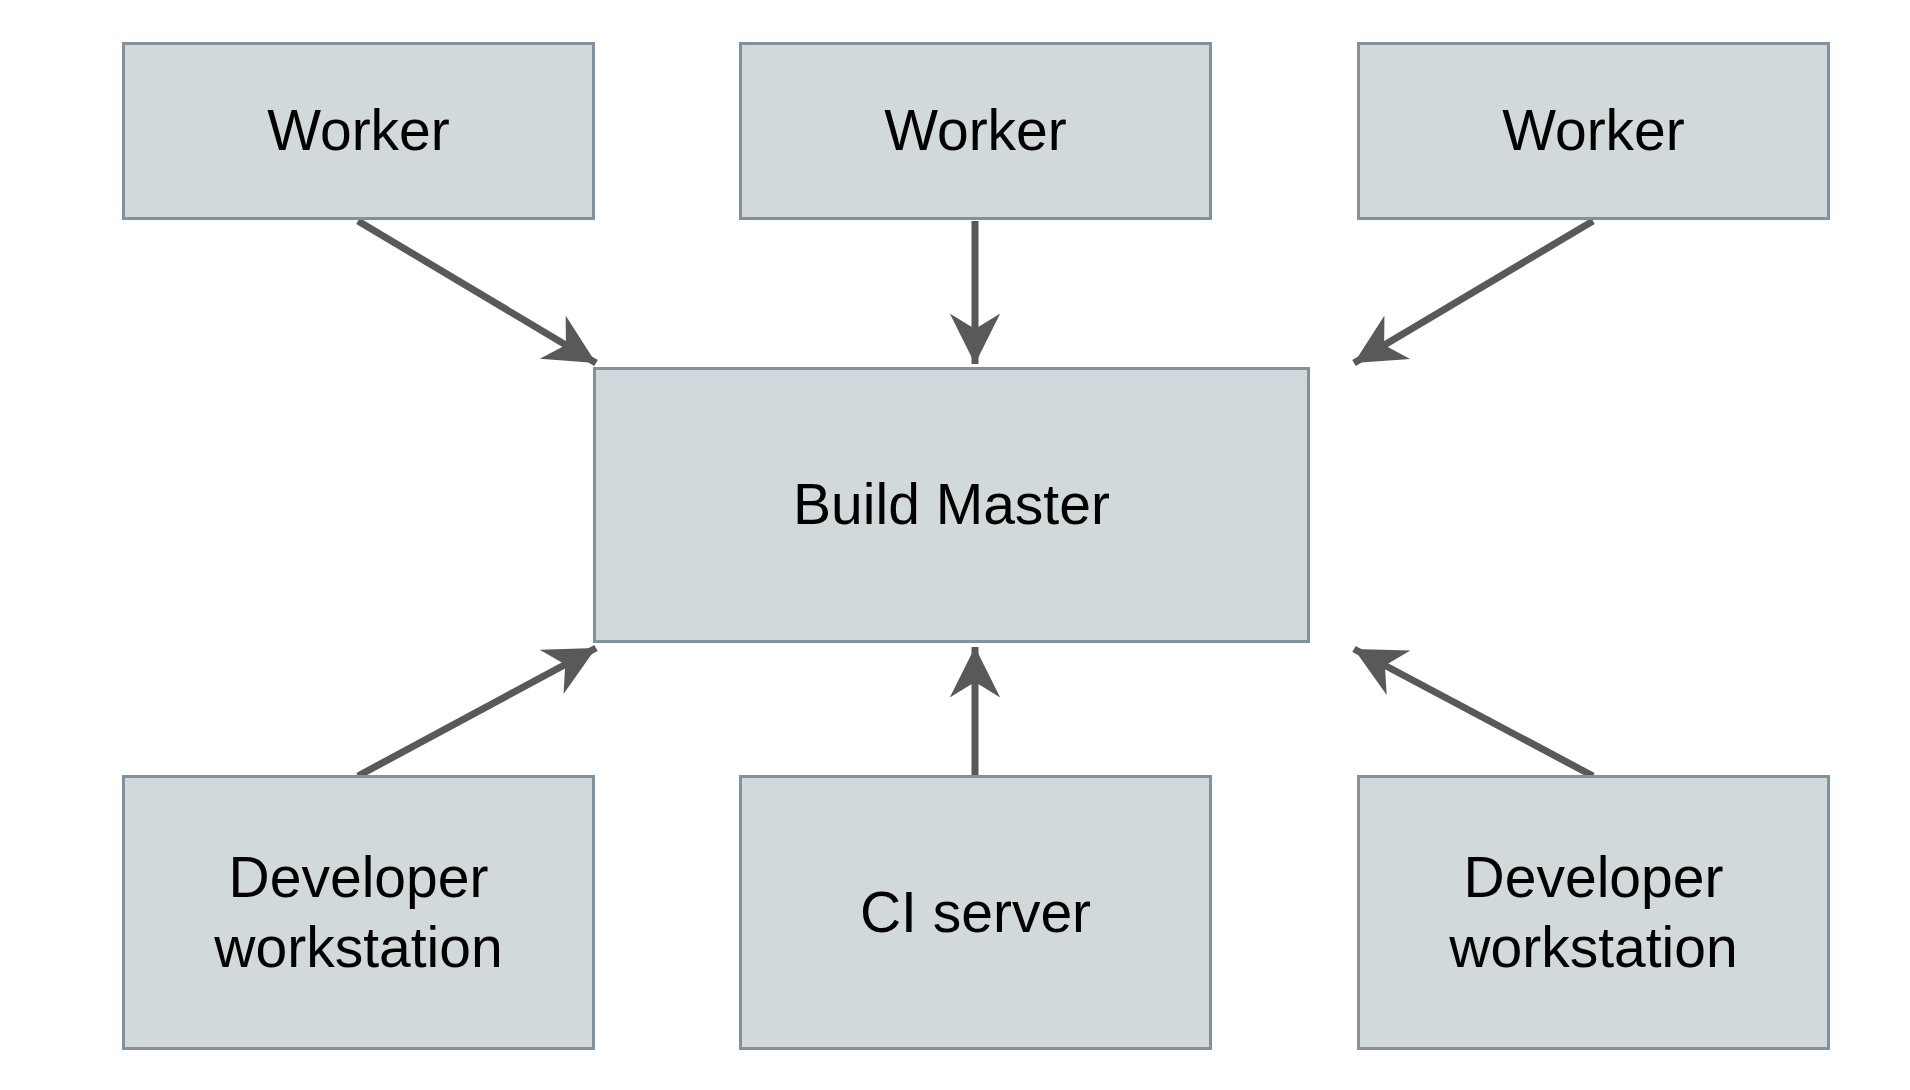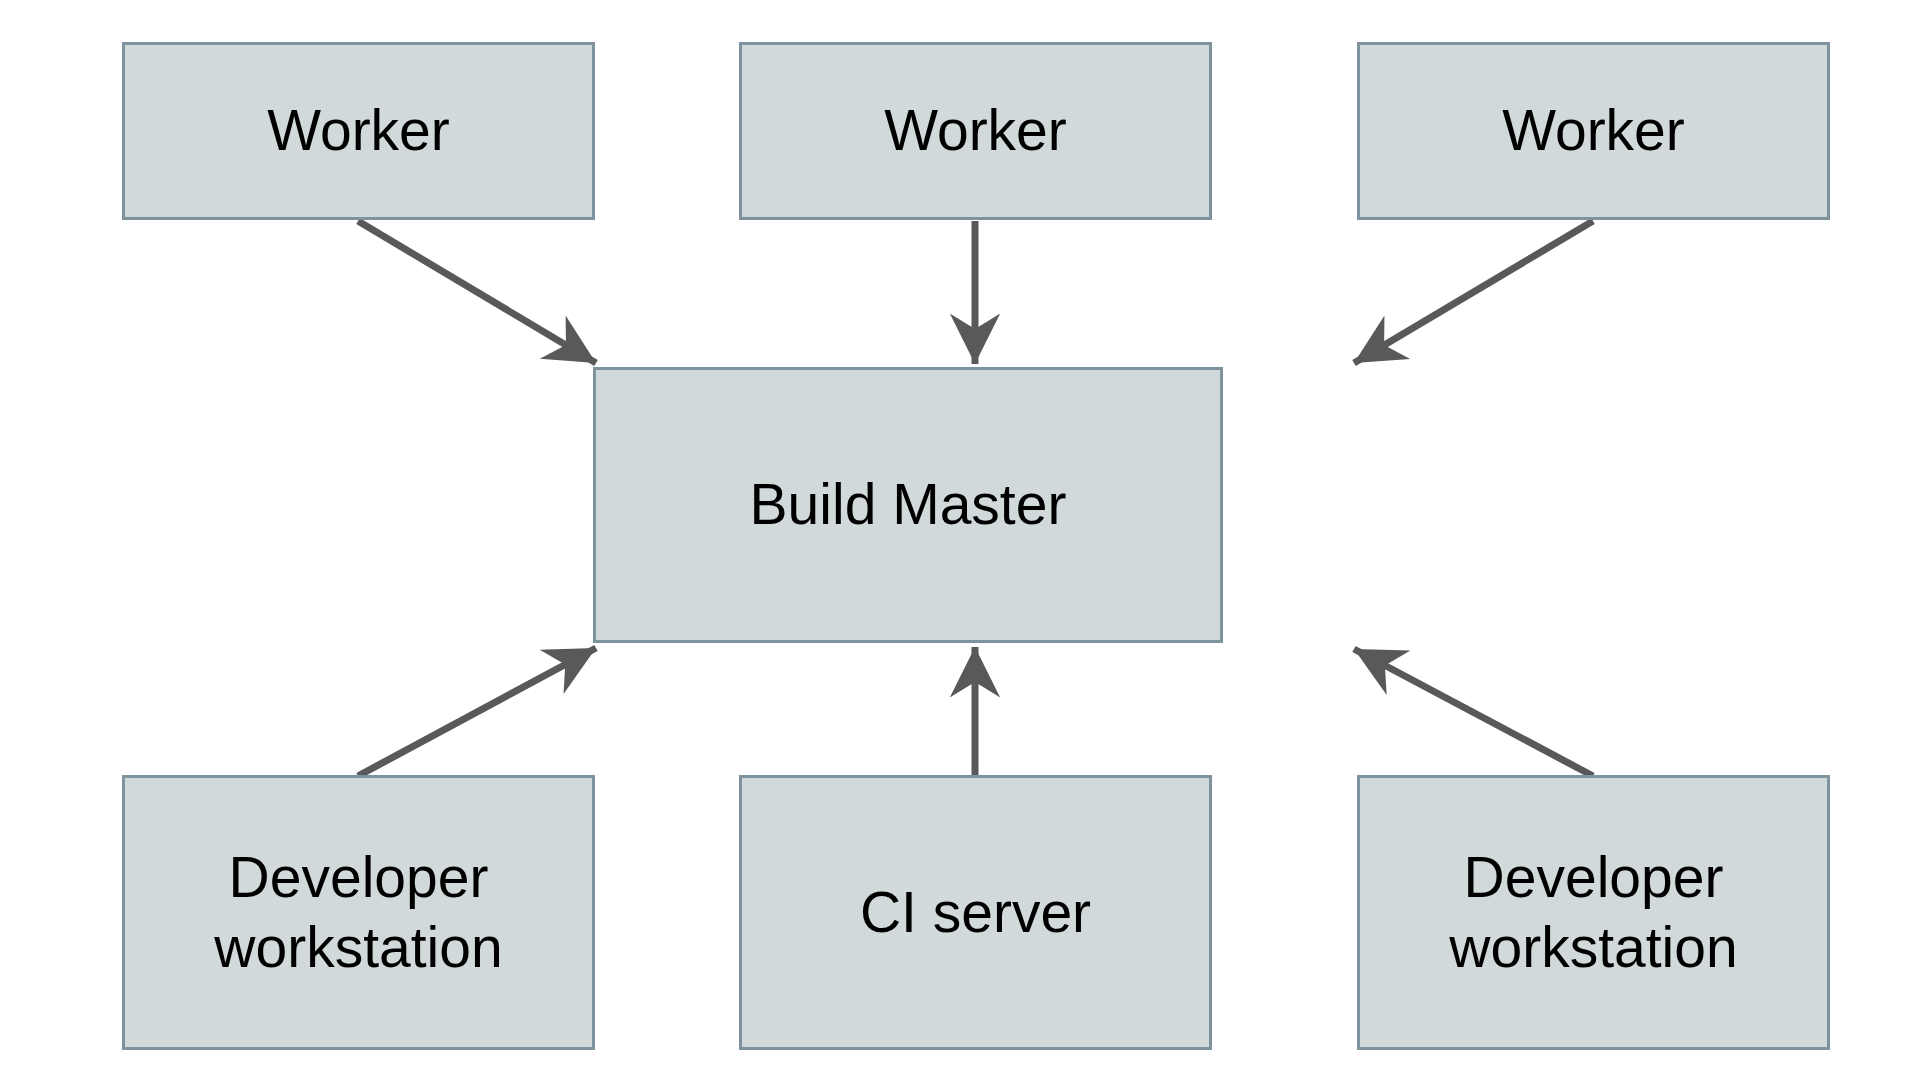--- a/index.html
+++ b/index.html
@@ -75,21 +75,21 @@
   </div>
 
   <div class="node" style="left:739px; top:42px; width:473px; height:178px;">
     <span class="label">Worker</span>
   </div>
 
   <div class="node" style="left:1357px; top:42px; width:473px; height:178px;">
     <span class="label">Worker</span>
   </div>
 
-  <div class="node" style="left:593px; top:367px; width:630px; height:276px;">
+  <div class="node" style="left:593px; top:367px; width:717px; height:276px;">
     <span class="label">Build Master</span>
   </div>
 
   <div class="node" style="left:122px; top:775px; width:473px; height:275px;">
     <span class="label">Developer workstation</span>
   </div>
 
   <div class="node" style="left:739px; top:775px; width:473px; height:275px;text-align:right;">
     <span class="label">CI server</span>
   </div>

